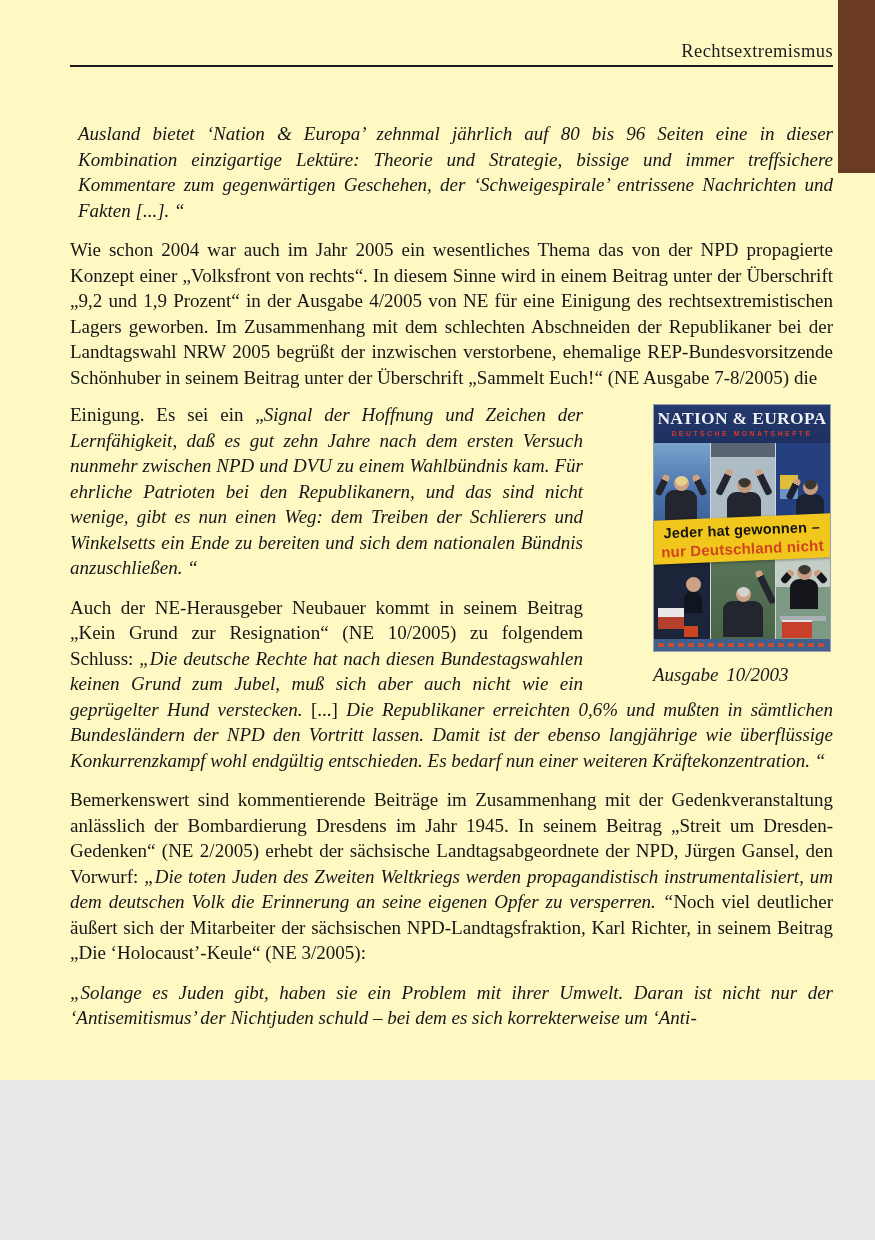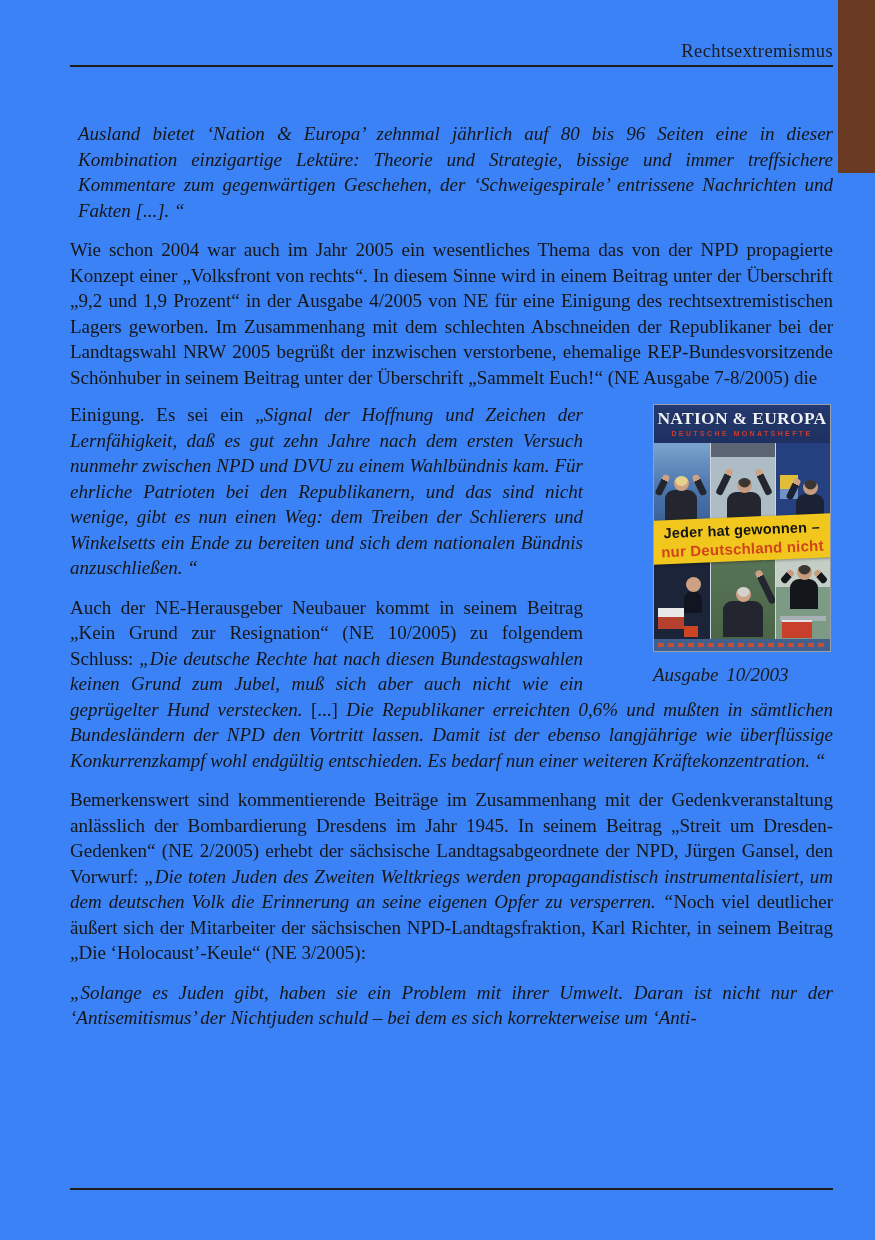--- a/index.html
+++ b/index.html
@@ -1,17 +1,17 @@
 <!DOCTYPE html>
 <html lang="de"><head>
 <meta charset="utf-8">
 <style>
   html,body{margin:0;padding:0;background:#e8e8e8;}
   .page{
-    position:relative;width:875px;height:1240px;background:#3b82f6;
+    position:relative;width:875px;height:1080px;background:#fef9c3;
     font-family:"Liberation Serif","DejaVu Serif",serif;color:#161616;
     overflow:hidden;margin:0 auto;
   }
   
   .corner{position:absolute;top:0;right:0;width:37px;height:173px;background:#6b3a22;}
 
   .content{position:absolute;left:70px;top:0;width:763px;}
 
   .running-head{margin-top:40px;text-align:right;font-size:18.5px;line-height:22px;letter-spacing:.4px;color:#1d1d1d;}
   .rule{border:none;border-top:2px solid #1c1c1c;height:0;}

